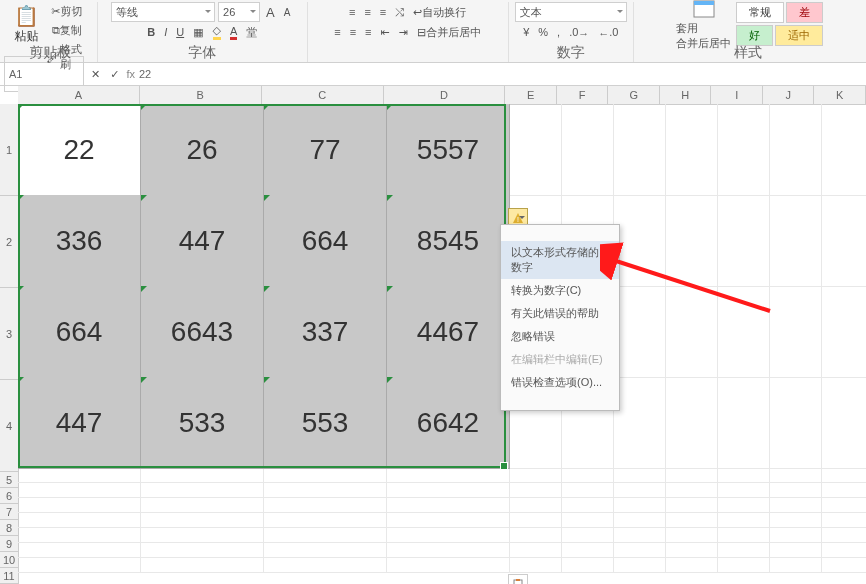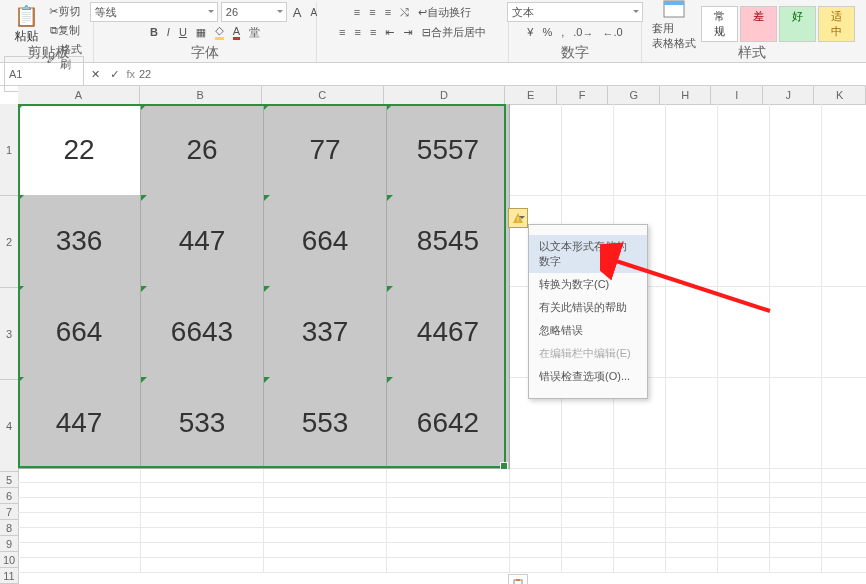--- a/index.html
+++ b/index.html
@@ -3,21 +3,21 @@
 <meta charset="utf-8">
 <style>
 html,body{margin:0;padding:0;font-family:"Microsoft YaHei",Arial,sans-serif;font-size:12px;background:#fff;color:#333;overflow:hidden;width:866px;height:584px}
 .ribbon{background:#f5f5f5;border-bottom:1px solid #d0d0d0;height:60px;display:flex;padding:2px 4px 0}
 .rgroup{display:flex;flex-direction:column;align-items:center;padding:0 6px;border-right:1px solid #e0e0e0;position:relative}
 .rgroup-row{display:flex;align-items:center;gap:3px;height:20px}
 .rgroup-label{font-size:14px;color:#666;position:absolute;bottom:0;left:0;right:0;text-align:center}
 .rbtn{display:flex;align-items:center;justify-content:center;padding:2px 3px;cursor:pointer;border-radius:2px;font-size:11px;color:#555}
 .paste{display:flex;flex-direction:column;align-items:center;cursor:pointer;padding:2px 4px}
 .paste .icon{font-size:20px;color:#d97f3a}
-.combo{border:1px solid #cfcfcf;background:#fff;height:18px;font-size:11px;padding:0 30px 0 4px;position:relative;display:flex;align-items:center;color:#555}
+.combo{border:1px solid #cfcfcf;background:#fff;height:18px;font-size:11px;padding:0 6px 0 4px;position:relative;display:flex;align-items:center;color:#555}
 .combo::after{content:"";position:absolute;right:3px;top:7px;border:3px solid transparent;border-top-color:#888}
 .bigbtn{display:flex;flex-direction:column;align-items:center;cursor:pointer;padding:2px 4px;font-size:11px;color:#555}
 .bigbtn svg{width:24px;height:24px}
 .stylebox{border:1px solid #ccc;padding:2px 12px;font-size:11px;margin:1px;cursor:pointer}
 .sb-normal{background:#fff}
 .sb-bad{background:#ffc7ce;color:#9c0006}
 .sb-good{background:#c6efce;color:#006100}
 .sb-mid{background:#ffeb9c;color:#9c6500}
 
 .fbar{height:22px;border-bottom:1px solid #d0d0d0;display:flex;align-items:center;padding:0 4px;gap:4px;font-size:11px;color:#666}
@@ -47,21 +47,21 @@
 .sel{position:absolute;left:18px;top:18px;width:488px;height:364px;border:2px solid #2a8f3f;pointer-events:none;box-sizing:border-box}
 .sel::after{content:"";position:absolute;right:-4px;bottom:-4px;width:6px;height:6px;background:#2a8f3f;border:1px solid #fff}
 
 .smarttag{position:absolute;left:508px;top:122px;width:18px;height:18px;border:1px solid #b8a24a;background:#fde9a3;cursor:pointer;display:flex;align-items:center;justify-content:center}
 .smarttag::after{content:"";position:absolute;right:2px;top:7px;border:3px solid transparent;border-top-color:#666}
 .smarttag svg{width:10px;height:10px}
 
 .pasteopt{position:absolute;left:508px;top:488px;width:18px;height:18px;border:1px solid #ccc;background:#fff;cursor:pointer;display:flex;align-items:center;justify-content:center}
 .pasteopt svg{width:10px;height:10px}
 
-.ctxmenu{position:absolute;left:528px;top:138px;width:118px;background:#fafafa;border:1px solid #bbb;box-shadow:2px 2px 5px rgba(0,0,0,.2);padding:10px 0}
+.ctxmenu{position:absolute;left:500px;top:138px;width:118px;background:#fafafa;border:1px solid #bbb;box-shadow:2px 2px 5px rgba(0,0,0,.2);padding:16px 0}
 .ctxmenu .mi{padding:4px 10px;font-size:11px;color:#555;cursor:pointer}
 .ctxmenu .mi.hl{background:#dce6f2}
 .ctxmenu .mi.dis{color:#aaa;cursor:default}
 
 .arrow{position:absolute;left:600px;top:155px;pointer-events:none}
 </style>
 </head>
 <body>
 
 <div class="ribbon">
@@ -188,23 +188,23 @@
   </div>
 
   <div class="rgroup" style="width:230px;border-right:none">
     <div style="display:flex;height:44px;align-items:center">
       <div class="bigbtn">
         <svg viewBox="0 0 24 24">
             <rect x="2" y="4" width="20" height="16" fill="#fff" stroke="#888"></rect>
             <rect x="2" y="4" width="20" height="4" fill="#64b5f6"></rect>
           </svg>
         <span style="white-space:pre">套用
-表格格式</span>
-      </div>
-      <div style="display:flex;flex-direction:row">
+合并后居中</span>
+      </div>
+      <div style="display:flex;flex-direction:column">
         <div style="display:flex">
             <div class="stylebox sb-normal">常规</div>
             <div class="stylebox sb-bad">差</div>
           </div>
         <div style="display:flex">
             <div class="stylebox sb-good">好</div>
             <div class="stylebox sb-mid">适中</div>
           </div>
       </div>
     </div>

